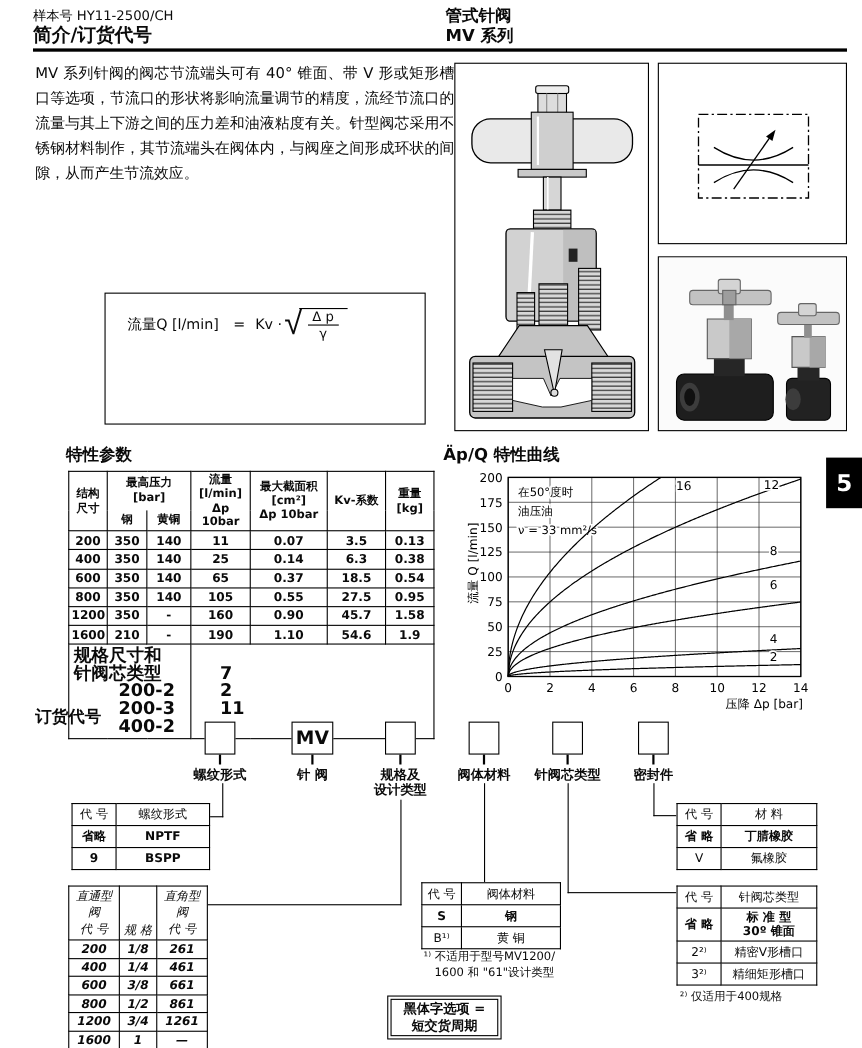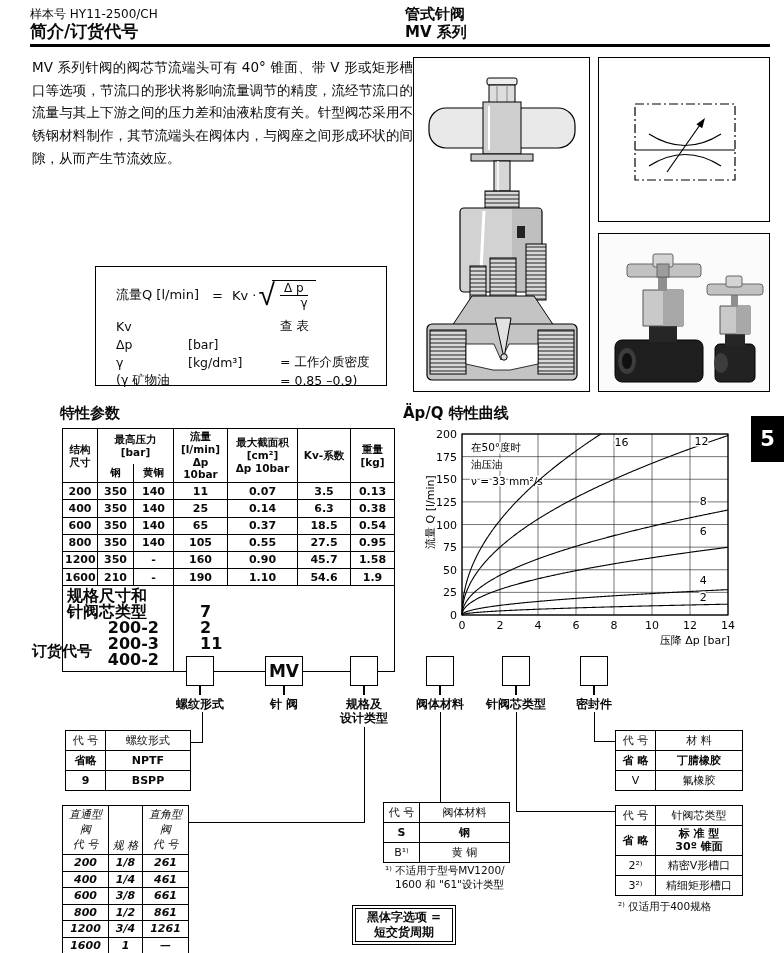--- a/index.html
+++ b/index.html
@@ -16,21 +16,21 @@
   
   #intro{left:32px;top:56px;width:381px;font-size:13.5px;line-height:1.68;text-align:justify;}
   #intro p{margin:0 0 10px 0;}
   
   #formula-box{left:95px;top:266px;width:292px;height:120px;border:1px solid #000;box-sizing:border-box;padding:8px 4px 0 20px;}
   #frow1{display:flex;align-items:center;font-size:13px;height:40px;}
   #frow1 .lhs{width:96px;}
   #frow1 .eq{width:20px;}
   #frow1 .pre{margin-right:2px;}
   .sqrt{font-size:30px;font-weight:200;line-height:26px;margin-right:-3px;}
-  .frac{display:inline-block;border-top:1.6px solid #000;text-align:right;padding:0 8px;vertical-align:middle;}
+  .frac{display:inline-block;border-top:1.6px solid #000;text-align:center;padding:0 8px;vertical-align:middle;}
   .frac .num{border-bottom:1px solid #000;padding:0 4px;font-size:12px;}
   .frac .den{font-size:12px;}
   .ftab{border-collapse:collapse;table-layout:fixed;width:255px;margin-top:2px;}
   .ftab td{border:none;font-size:12.5px;height:18px;text-align:left;padding:0;white-space:nowrap;}
   .ftab td:nth-child(1){width:72px;}
   .ftab td:nth-child(2){width:92px;}
   
   .figframe{border:1px solid #000;box-sizing:border-box;background:#fff;}
   #fig-cross{left:413px;top:57px;width:177px;height:335px;}
   #fig-symbol{left:598px;top:57px;width:172px;height:165px;}
@@ -104,44 +104,20 @@
     <div id="frow1">
       <span class="lhs">流量Q  [l/min]</span>
       <span class="eq">=</span>
       <span class="pre">Kv ·</span>
       <span class="sqrt">√</span>
       <span class="frac">
         <span class="num" style="display:block">Δ p</span>
         <span class="den" style="display:block">γ</span>
       </span>
     </div>
-    <table class="ftab">
-      <tbody>
-          <tr>
-            <td>Kv</td>
-            <td></td>
-            <td>查 表</td>
-          </tr>
-          <tr>
-            <td>Δp</td>
-            <td>[bar]</td>
-            <td></td>
-          </tr>
-          <tr>
-            <td>γ</td>
-            <td>[kg/dm³]</td>
-            <td>= 工作介质密度</td>
-          </tr>
-          <tr>
-            <td>(γ 矿物油</td>
-            <td></td>
-            <td>= 0.85 –0.9)</td>
-          </tr>
-        </tbody>
-    </table>
   </div>
 
   <div class="abs figframe" id="fig-cross">
     <svg width="175" height="333" viewBox="0 0 175 333">
       <defs>
         <pattern id="thr" width="6" height="4" patternUnits="userSpaceOnUse">
           <rect width="6" height="4" fill="#d8d8d8"></rect>
             <line x1="0" y1="1" x2="6" y2="1" stroke="#333" stroke-width="1.1"></line>
         </pattern>
       </defs>

